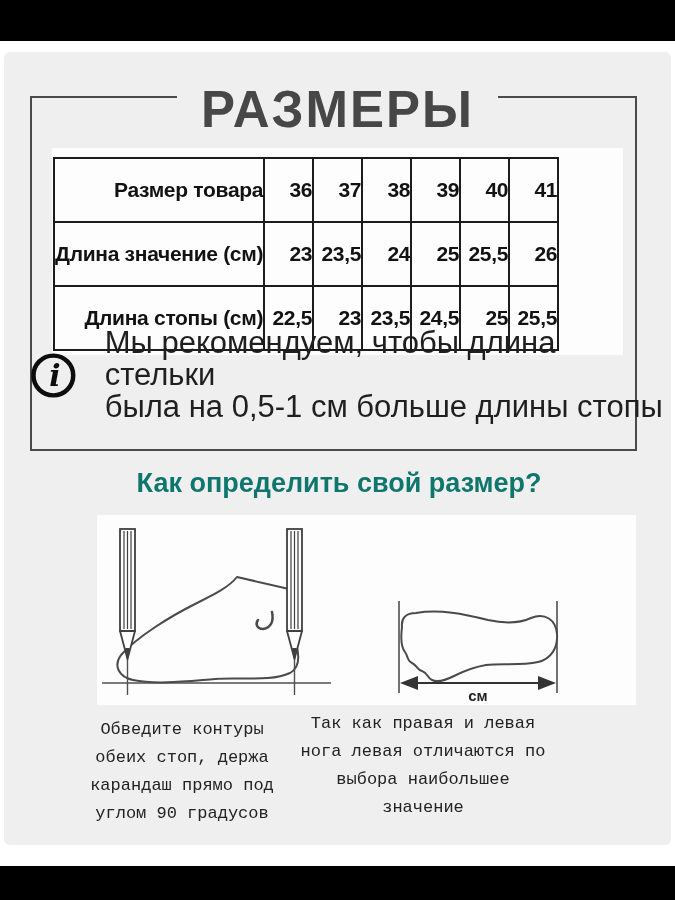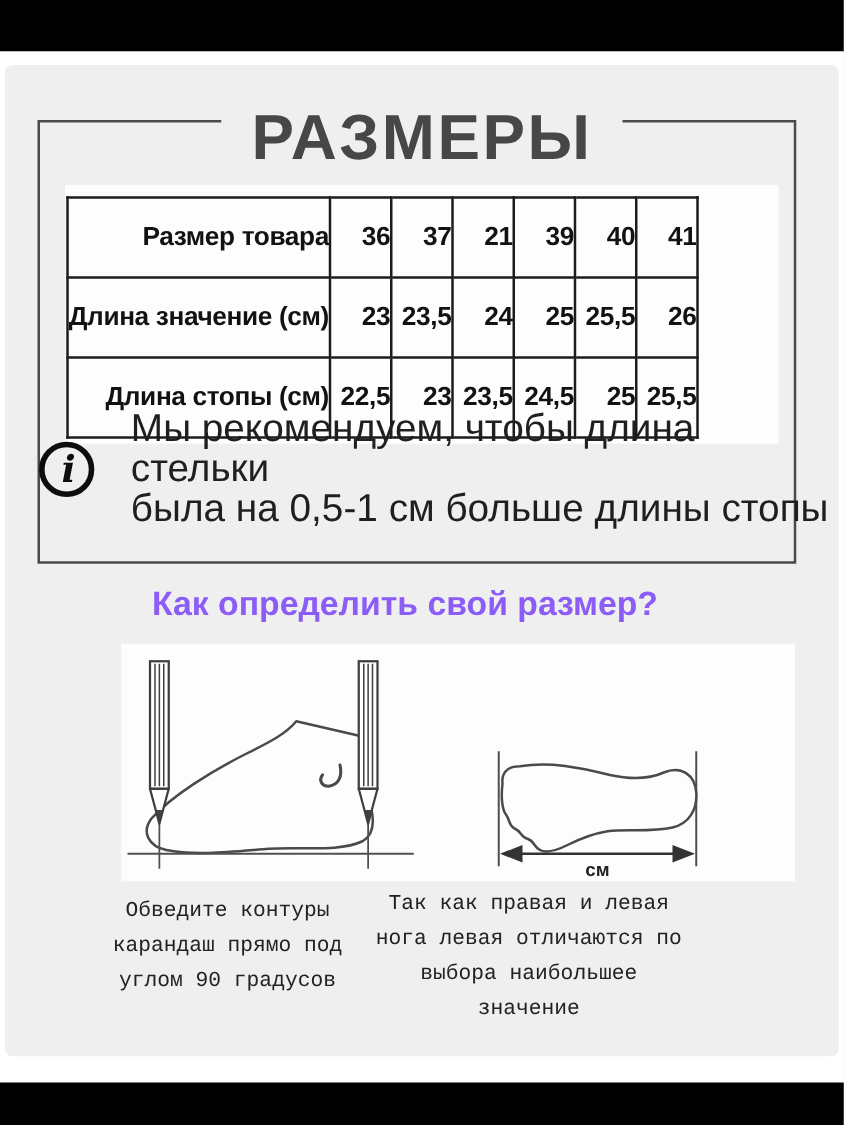--- a/index.html
+++ b/index.html
@@ -40,22 +40,22 @@
     height:64px; text-align:right; vertical-align:middle;
     font-weight:bold; font-size:21px; letter-spacing:-0.3px; color:#121212;
   }
   td.lbl { width:163px; font-size:19px; white-space:nowrap; }
   td.val { width:49px; }
 
   .note { position:absolute; left:26px; top:275px; display:flex; align-items:center; gap:28px; }
   .note-text { font-size:31px; line-height:32px; color:#1f1f1f; }
 
   .howto {
-    position:absolute; left:0; top:416px; width:640px; text-align:center;
-    font-size:27px; font-weight:bold; color:#8b5cf6;
+    position:absolute; left:15px; top:416px; width:640px; text-align:center;
+    font-size:27px; font-weight:bold; color:#0f766e;
   }
 
   .illus {
     position:absolute; left:93px; top:463px; width:539px; height:190px;
     background:var(--panel-bg,#fff);
   }
   .illus svg { position:absolute; top:0; }
   svg.trace { left:2px; }
   svg.measure { left:295px; }
 
@@ -75,21 +75,21 @@
     <span>РАЗМЕРЫ</span>
   </div>
 
   <div class="table-panel">
     <table class="size-table">
       <tbody>
           <tr>
         <td class="lbl">Размер товара</td>
         <td class="val">36</td>
         <td class="val">37</td>
-        <td class="val">21</td>
+        <td class="val">38</td>
         <td class="val">39</td>
         <td class="val">40</td>
         <td class="val">41</td>
       </tr>
       <tr>
         <td class="lbl">Длина значение (см)</td>
         <td class="val">23</td>
         <td class="val">23,5</td>
         <td class="val">24</td>
         <td class="val">25</td>
@@ -163,20 +163,21 @@
         <line x1="14" y1="168" x2="158" y2="168" stroke="#333" stroke-width="2"></line>
         <path d="M8,168 L26,161 L26,175 Z" fill="#333"></path>
         <path d="M164,168 L146,161 L146,175 Z" fill="#333"></path>
       </g>
       <text x="86" y="186" text-anchor="middle" font-size="15" font-weight="bold" fill="#222">см</text>
     </svg>
   </div>
 
   <div class="cap cap-left">
     <div>Обведите контуры</div>
+    <div>обеих стоп, держа</div>
     <div>карандаш прямо под</div>
     <div>углом 90 градусов</div>
   </div>
 
   <div class="cap cap-right">
     <div>Так как правая и левая</div>
     <div>нога левая отличаются по</div>
     <div>выбора наибольшее</div>
     <div>значение</div>
   </div>

